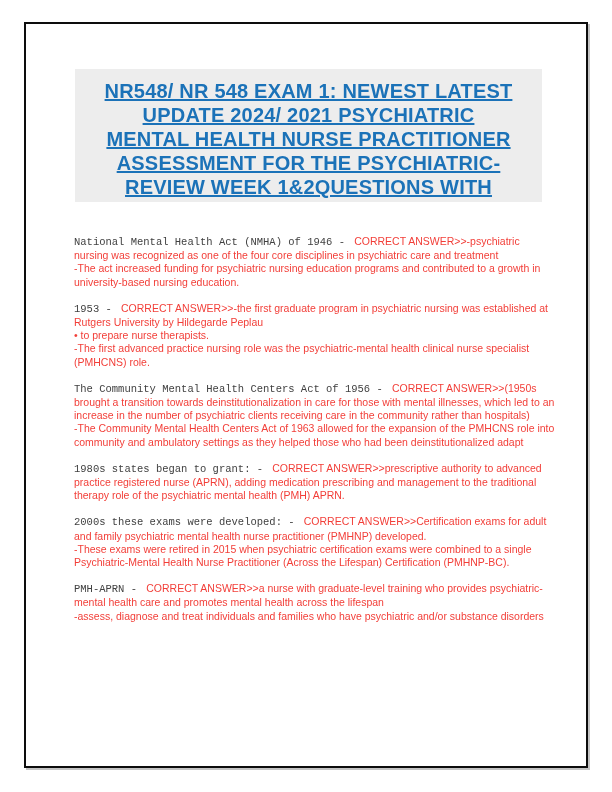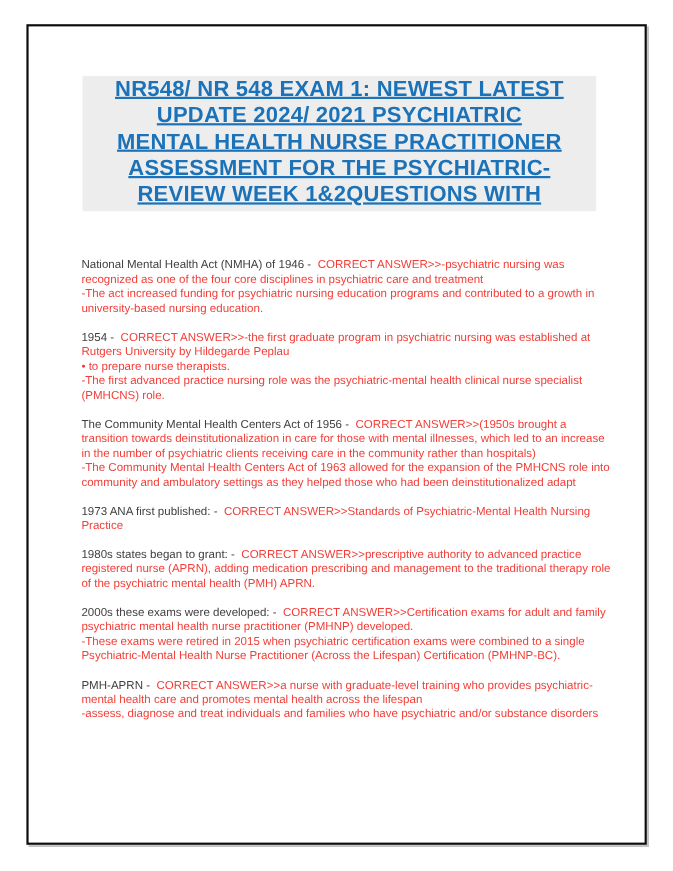--- a/index.html
+++ b/index.html
@@ -27,21 +27,21 @@
     border: 2px solid #0d0d0d;
     box-shadow: 2px 2px 0 #c4c4c4;
     background: #ffffff;
   }
   .title-box {
     position: absolute;
     left: 49px;
     top: 45px;
     width: 467px;
     background: var(--title-bg, #ededed);
-    padding: 0 0 3px 0;
+    padding: 10px 0 3px 0;
     text-align: center;
   }
   .title-line {
     font-size: 20px;
     line-height: 24px;
     font-weight: bold;
     color: var(--title-blue, #1b72b8);
     text-decoration: underline;
     letter-spacing: 0.2px;
   }
@@ -52,20 +52,21 @@
     width: 482px;
     font-size: 10.5px;
     line-height: 13.2px;
   }
   .qa-item {
     margin: 0 0 13px 0;
   }
   .qa-question {
     color: var(--question-dark, #414141);
     white-space: pre-wrap;
+    font-family: Liberation Mono, monospace;
   }
   .qa-answer {
     color: var(--answer-red, #f23e38);
     white-space: pre-wrap;
   }
 </style>
 </head>
 <body>
 
 <div class="page">
@@ -76,29 +77,28 @@
       <div class="title-line">UPDATE 2024/ 2021 PSYCHIATRIC</div>
       <div class="title-line">MENTAL HEALTH NURSE PRACTITIONER</div>
       <div class="title-line">ASSESSMENT FOR THE PSYCHIATRIC-</div>
       <div class="title-line">REVIEW WEEK 1&amp;2QUESTIONS WITH</div>
     </div>
 
     <div class="qa-list">
       <p class="qa-item"><span class="qa-question">National Mental Health Act (NMHA) of 1946 - </span><span class="qa-answer"> CORRECT ANSWER&gt;&gt;-psychiatric nursing was recognized as one of the four core disciplines in psychiatric care and treatment
 -The act increased funding for psychiatric nursing education programs and contributed to a growth in university-based nursing education.</span></p>
 
-      <p class="qa-item"><span class="qa-question">1954 - </span><span class="qa-answer"> CORRECT ANSWER&gt;&gt;-the first graduate program in psychiatric nursing was established at Rutgers University by Hildegarde Peplau
+      <p class="qa-item"><span class="qa-question">1953 - </span><span class="qa-answer"> CORRECT ANSWER&gt;&gt;-the first graduate program in psychiatric nursing was established at Rutgers University by Hildegarde Peplau
 • to prepare nurse therapists.
 -The first advanced practice nursing role was the psychiatric-mental health clinical nurse specialist (PMHCNS) role.</span></p>
 
       <p class="qa-item"><span class="qa-question">The Community Mental Health Centers Act of 1956 - </span><span class="qa-answer"> CORRECT ANSWER&gt;&gt;(1950s brought a transition towards deinstitutionalization in care for those with mental illnesses, which led to an increase in the number of psychiatric clients receiving care in the community rather than hospitals)
 -The Community Mental Health Centers Act of 1963 allowed for the expansion of the PMHCNS role into community and ambulatory settings as they helped those who had been deinstitutionalized adapt</span></p>
 
 
-      <p class="qa-item"><span class="qa-question">1973 ANA first published: - </span><span class="qa-answer"> CORRECT ANSWER&gt;&gt;Standards of Psychiatric-Mental Health Nursing Practice</span></p>
 
       <p class="qa-item"><span class="qa-question">1980s states began to grant: - </span><span class="qa-answer"> CORRECT ANSWER&gt;&gt;prescriptive authority to advanced practice registered nurse (APRN), adding medication prescribing and management to the traditional therapy role of the psychiatric mental health (PMH) APRN.</span></p>
 
       <p class="qa-item"><span class="qa-question">2000s these exams were developed: - </span><span class="qa-answer"> CORRECT ANSWER&gt;&gt;Certification exams for adult and family psychiatric mental health nurse practitioner (PMHNP) developed.
 -These exams were retired in 2015 when psychiatric certification exams were combined to a single Psychiatric-Mental Health Nurse Practitioner (Across the Lifespan) Certification (PMHNP-BC).</span></p>
 
       <p class="qa-item"><span class="qa-question">PMH-APRN - </span><span class="qa-answer"> CORRECT ANSWER&gt;&gt;a nurse with graduate-level training who provides psychiatric-mental health care and promotes mental health across the lifespan
 -assess, diagnose and treat individuals and families who have psychiatric and/or substance disorders</span></p>
     </div>
 

